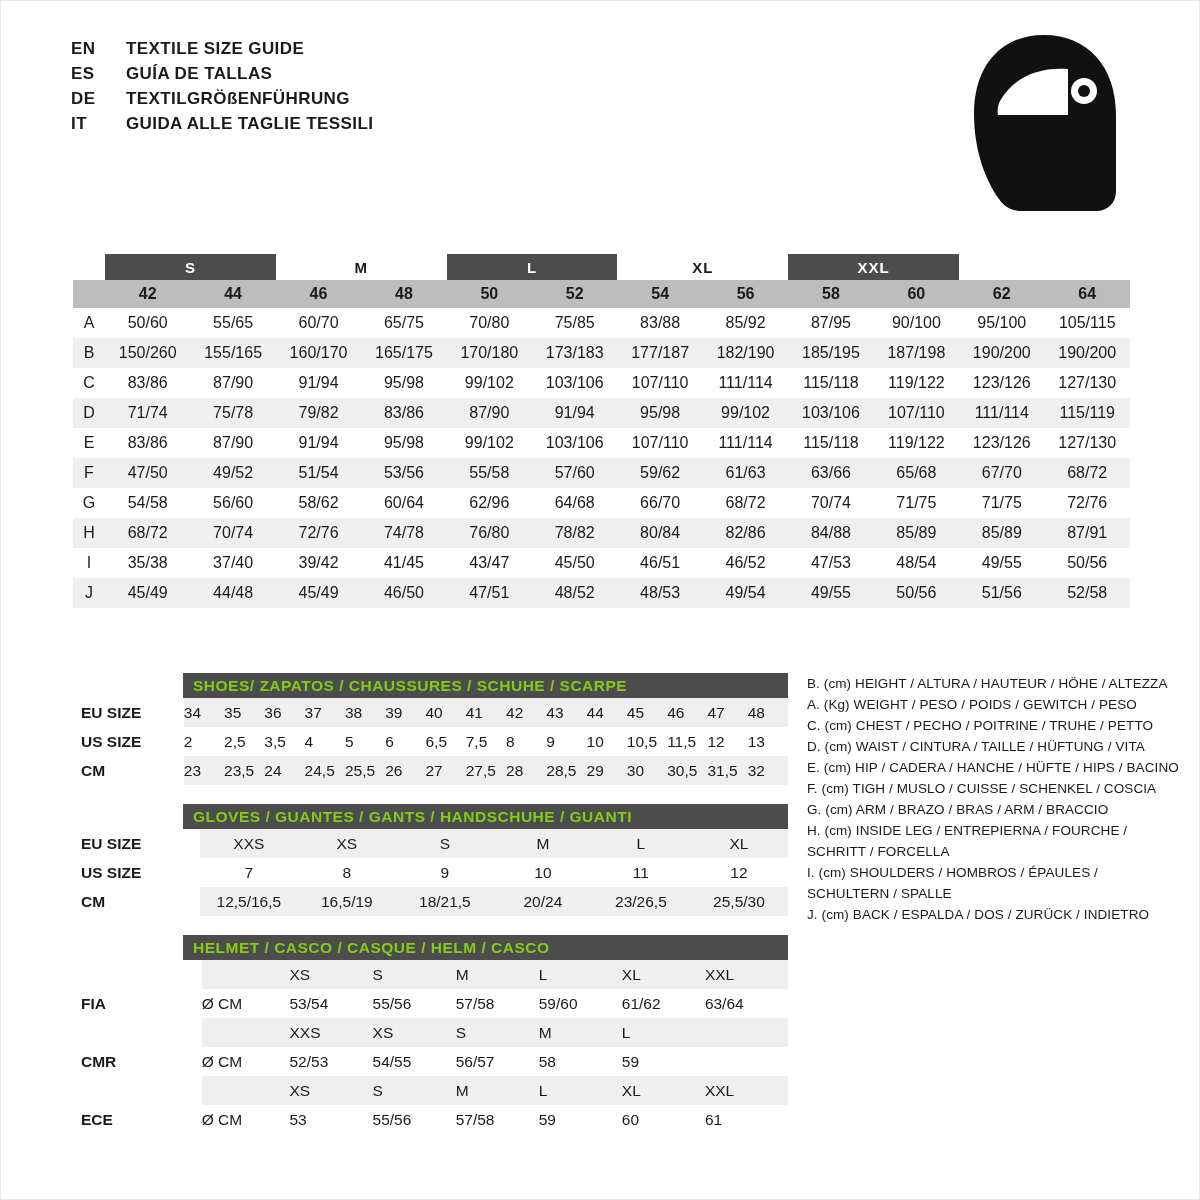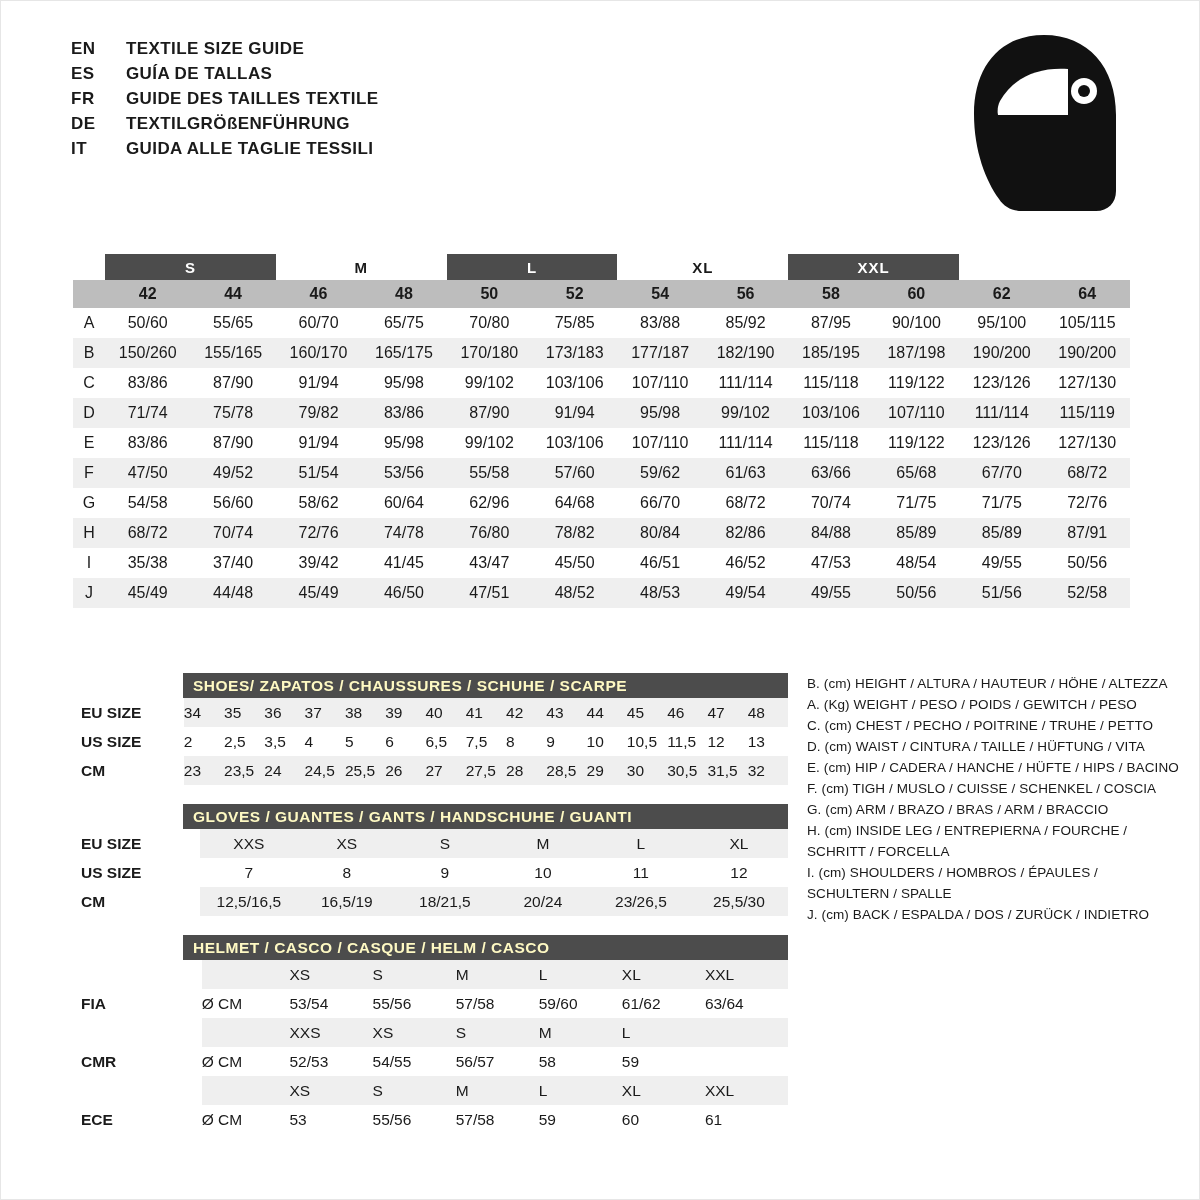--- a/index.html
+++ b/index.html
@@ -86,21 +86,21 @@
   }
 
   
   .sub{
     position:absolute;
     left:72px;
     width:715px;
     font-size:15px;
   }
   .sub-title{
-    background:#4c4c4c;color:#fef9c3;
+    background:#4c4c4c;color:#84cc16;
     font-weight:700;font-size:15.5px;
     letter-spacing:0.5px;
     height:25px;line-height:25px;
     padding-left:10px;
     margin-left:110px;
     width:calc(100% - 110px);
     box-sizing:border-box;
   }
   .sub-table{
     border-collapse:collapse;
@@ -139,24 +139,20 @@
 <div class="page">
 
   <div class="titles">
     <div class="title-row">
       <span class="title-code">EN</span>
       <span class="title-text">TEXTILE SIZE GUIDE</span>
     </div>
     <div class="title-row">
       <span class="title-code">ES</span>
       <span class="title-text">GUÍA DE TALLAS</span>
-    </div>
-    <div class="title-row">
-      <span class="title-code">FR</span>
-      <span class="title-text">GUIDE DES TAILLES TEXTILE</span>
     </div>
     <div class="title-row">
       <span class="title-code">DE</span>
       <span class="title-text">TEXTILGRÖßENFÜHRUNG</span>
     </div>
     <div class="title-row">
       <span class="title-code">IT</span>
       <span class="title-text">GUIDA ALLE TAGLIE TESSILI</span>
     </div>
   </div>

